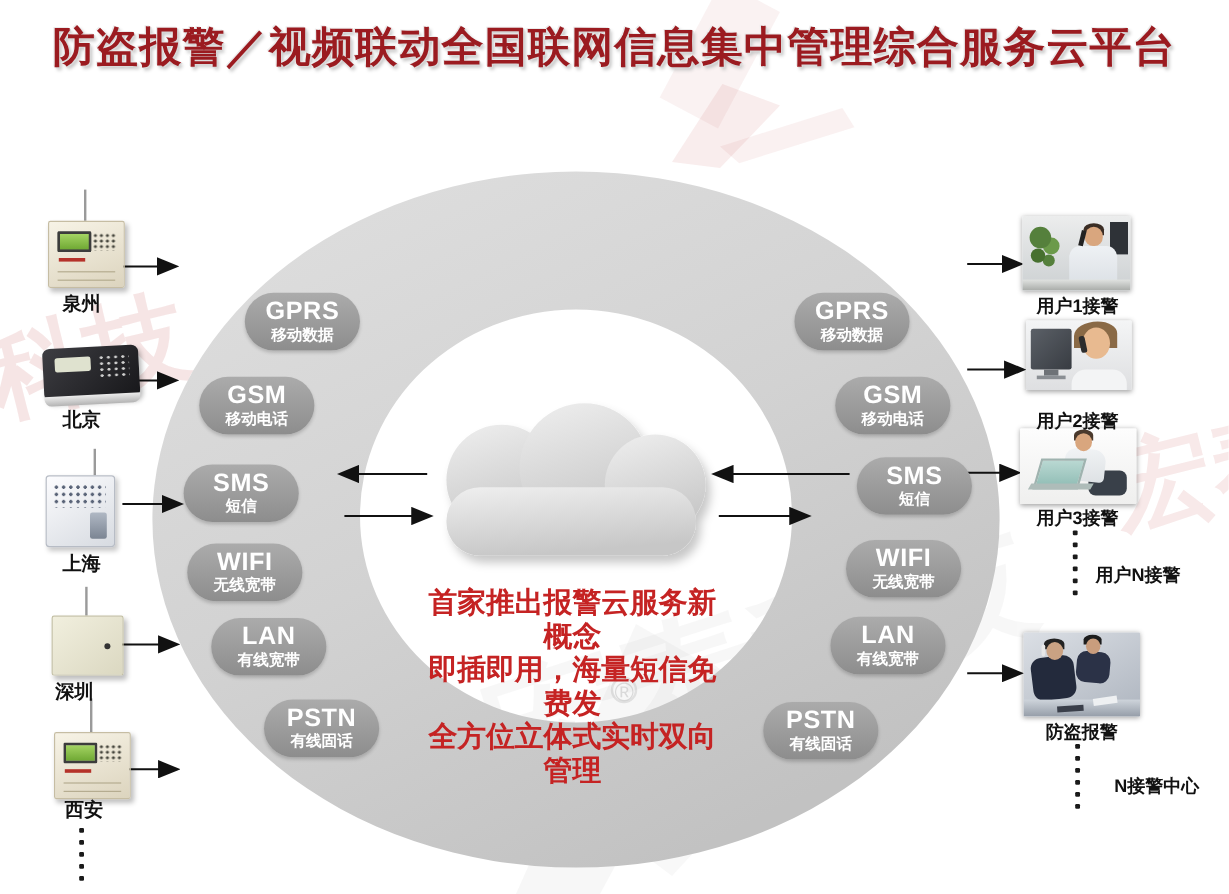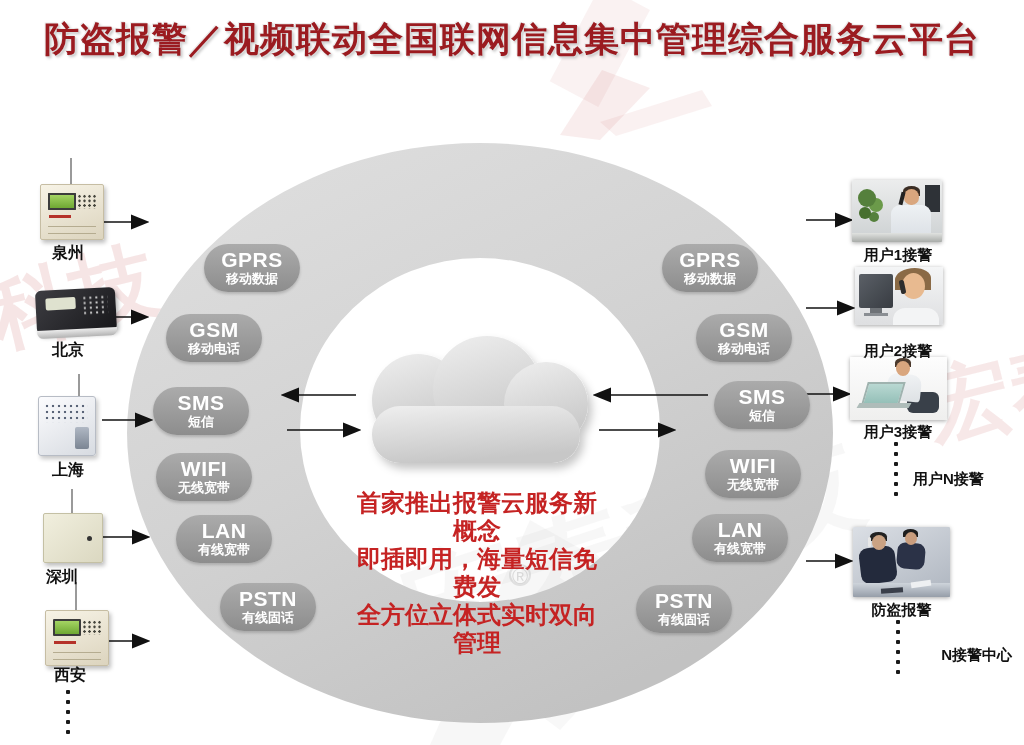--- a/index.html
+++ b/index.html
@@ -33,21 +33,21 @@
   .clabel{position:absolute;z-index:4;font-weight:bold;color:#111;text-align:center;}
   .city{font-size:16px;}
   .rcv{font-size:15px;}
   .cl1{left:36px;top:243px;width:64px}.cl2{left:36px;top:340px;width:64px}
   .cl3{left:36px;top:460px;width:64px}.cl4{left:30px;top:567px;width:64px}
   .cl5{left:38px;top:665px;width:64px}
   .rl1{left:852px;top:246px;width:92px}.rl2{left:852px;top:342px;width:92px}
   .rl3{left:848px;top:423px;width:100px}
   .rlN{left:913px;top:470px;width:90px;text-align:left}
   .rl5{left:853px;top:601px;width:97px}
-  .rlN2{left:916px;top:646px;width:96px;text-align:right}
+  .rlN2{left:916px;top:646px;width:96px;text-align:center}
 
   
   .vdots{position:absolute;z-index:4;display:flex;flex-direction:column;gap:6px;}
   .vdots i{width:4px;height:4px;background:#1a1a1a;border-radius:1px;}
   .vd-left{left:66px;top:690px}.vd-r1{left:894px;top:442px}.vd-r2{left:896px;top:620px}
 
   
   .device{position:absolute;z-index:3;}
   .ant{position:absolute;width:2px;background:#9a9a9a;}
   .panel-a .body{position:relative;width:62px;height:54px;border-radius:2px;

